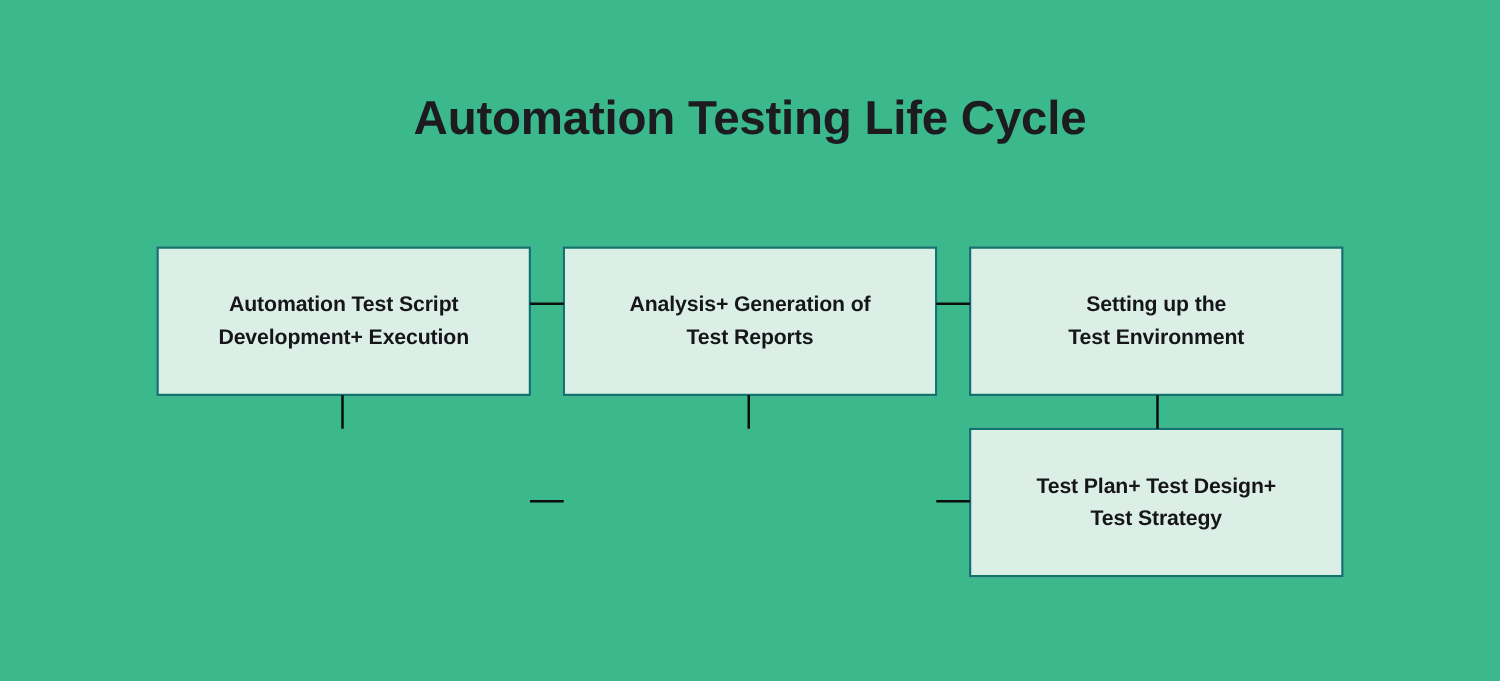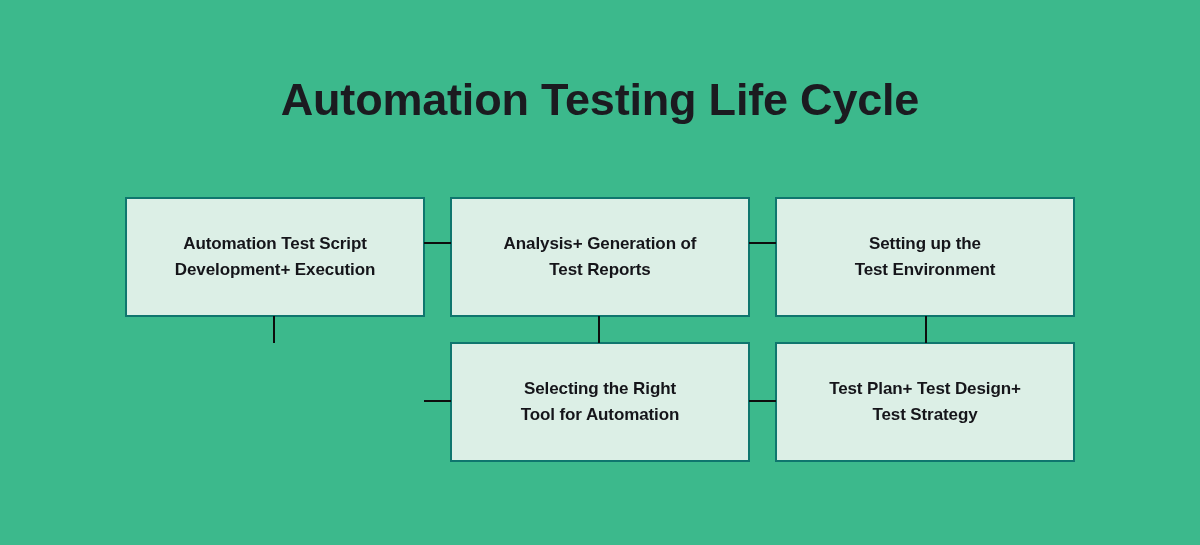--- a/index.html
+++ b/index.html
@@ -17,21 +17,21 @@
     position: relative;
     width: 1200px;
     height: 545px;
   }
   #page-title {
     position: absolute;
     left: 0;
     top: 74px;
     width: 1200px;
     text-align: center;
-    font-size: 45px;
+    font-size: 38px;
     font-weight: bold;
     color: #1b1b20;
     letter-spacing: -0.2px;
     line-height: 1.15;
   }
   .node-box {
     position: absolute;
     box-sizing: border-box;
     background: #dcefe6;
     border: 2px solid #0f766e;
@@ -93,24 +93,20 @@
     <span class="node-label">Analysis+ Generation of
 Test Reports</span>
   </div>
 
   <div class="node-box" id="box-r1c3">
     <span class="node-label">Setting up the
 Test Environment</span>
   </div>
 
 
-  <div class="node-box" id="box-r2c2">
-    <span class="node-label">Selecting the Right
-Tool for Automation</span>
-  </div>
 
   <div class="node-box" id="box-r2c3">
     <span class="node-label">Test Plan+ Test Design+
 Test Strategy</span>
   </div>
 
   <div class="connector-h" id="conn-r1-c1c2"></div>
   <div class="connector-h" id="conn-r1-c2c3"></div>
   <div class="connector-h" id="conn-r2-c1c2"></div>
   <div class="connector-h" id="conn-r2-c2c3"></div>

